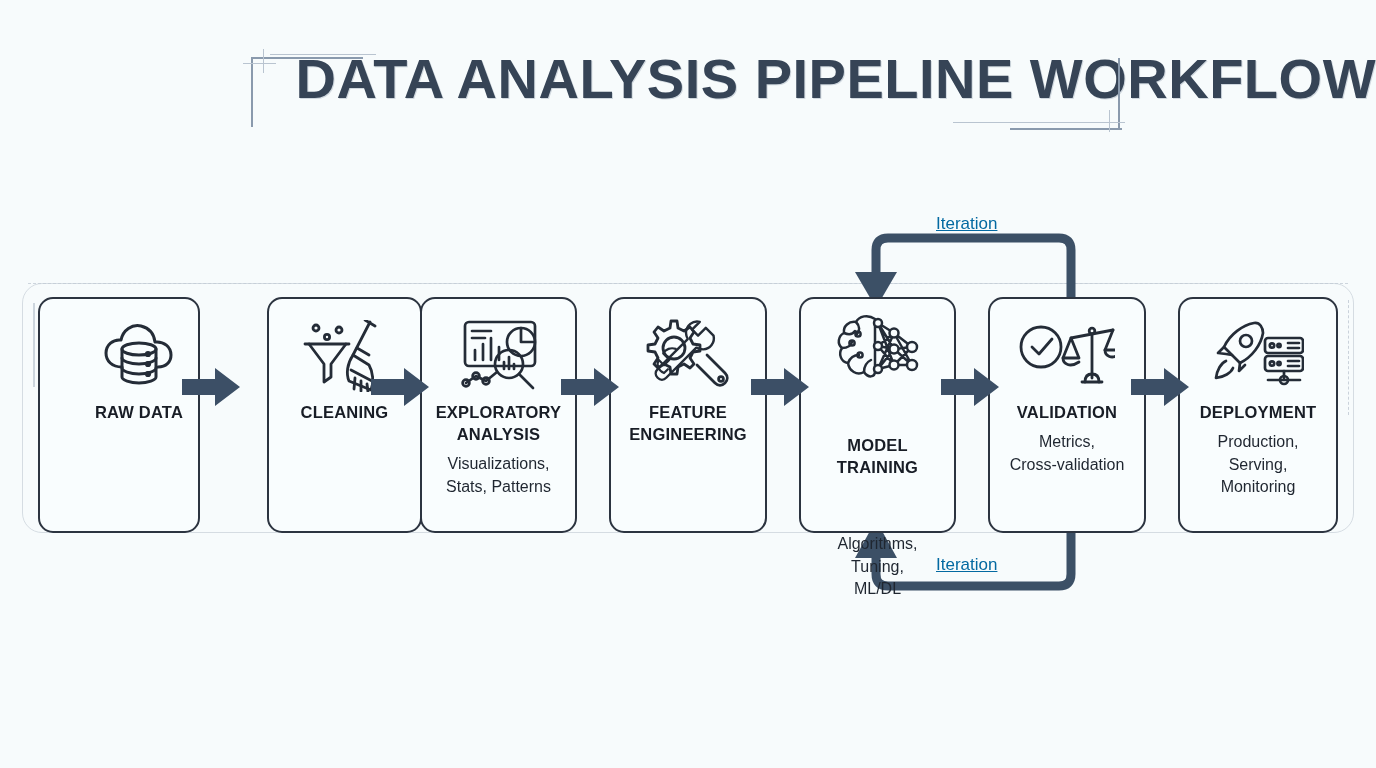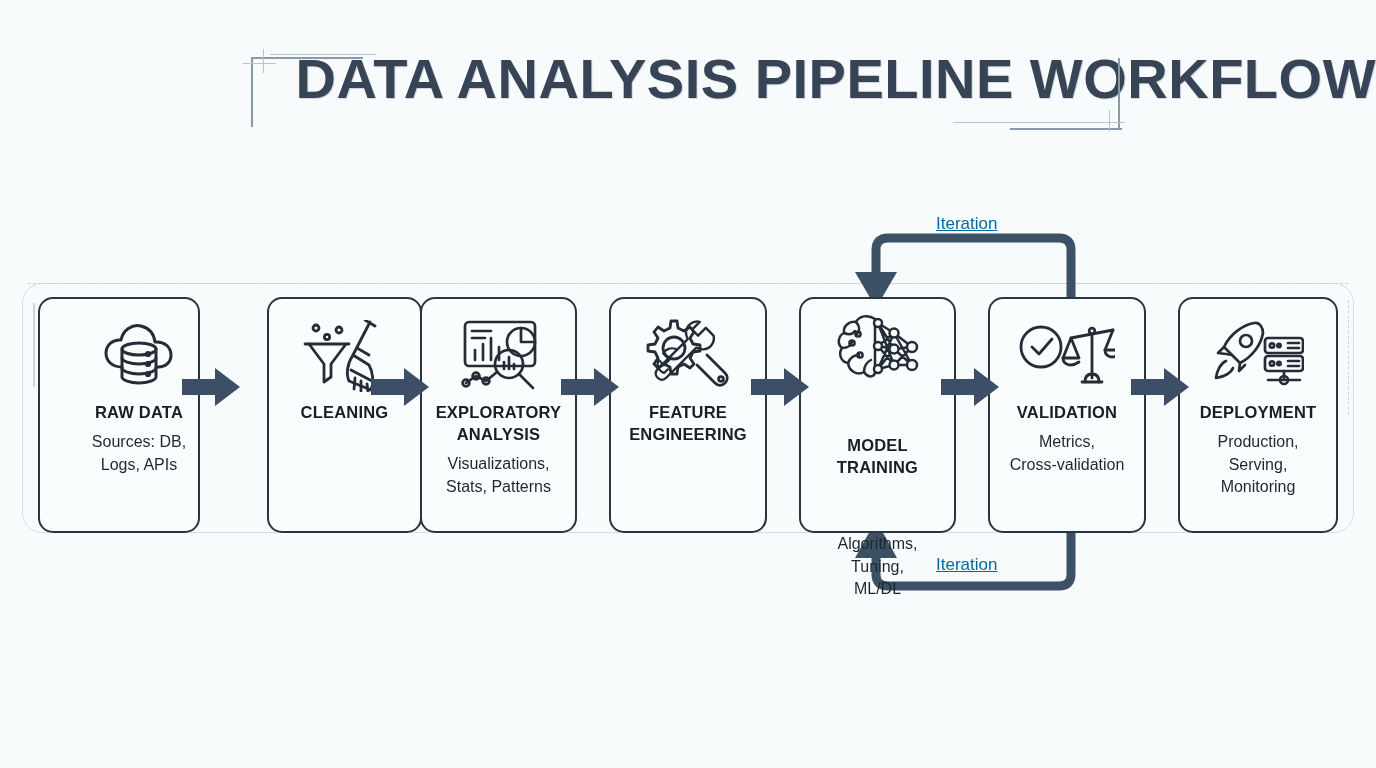--- a/index.html
+++ b/index.html
@@ -129,21 +129,20 @@
           <path d="M22 28 L22 56 C22 59 30 62 39 62 C48 62 56 59 56 56 L56 28"></path>
           <path d="M22 37 C22 40 30 43 39 43 C48 43 56 40 56 37"></path>
           <path d="M22 47 C22 50 30 53 39 53 C48 53 56 50 56 47"></path>
           <circle cx="48" cy="33" r="1.6" fill="#242c37"></circle>
           <circle cx="48" cy="43" r="1.6" fill="#242c37"></circle>
           <circle cx="48" cy="53" r="1.6" fill="#242c37"></circle>
         </g>
       </svg>
     </div>
     <div class="card-title">RAW DATA</div>
-    <div class="card-desc">Sources: DB,<br>Logs, APIs</div>
   </div>
 
   <div class="card" style="left:231px; width:155px;margin-left:36px;">
     <div class="card-icon">
       <svg width="84" height="72" viewBox="0 0 84 72">
         <g fill="none" stroke="#242c37" stroke-width="2.8" stroke-linecap="round" stroke-linejoin="round">
           <circle cx="13" cy="8" r="3"></circle>
           <circle cx="36" cy="10" r="3"></circle>
           <circle cx="24" cy="17" r="2.6"></circle>
           <path d="M2 24 L46 24"></path>

